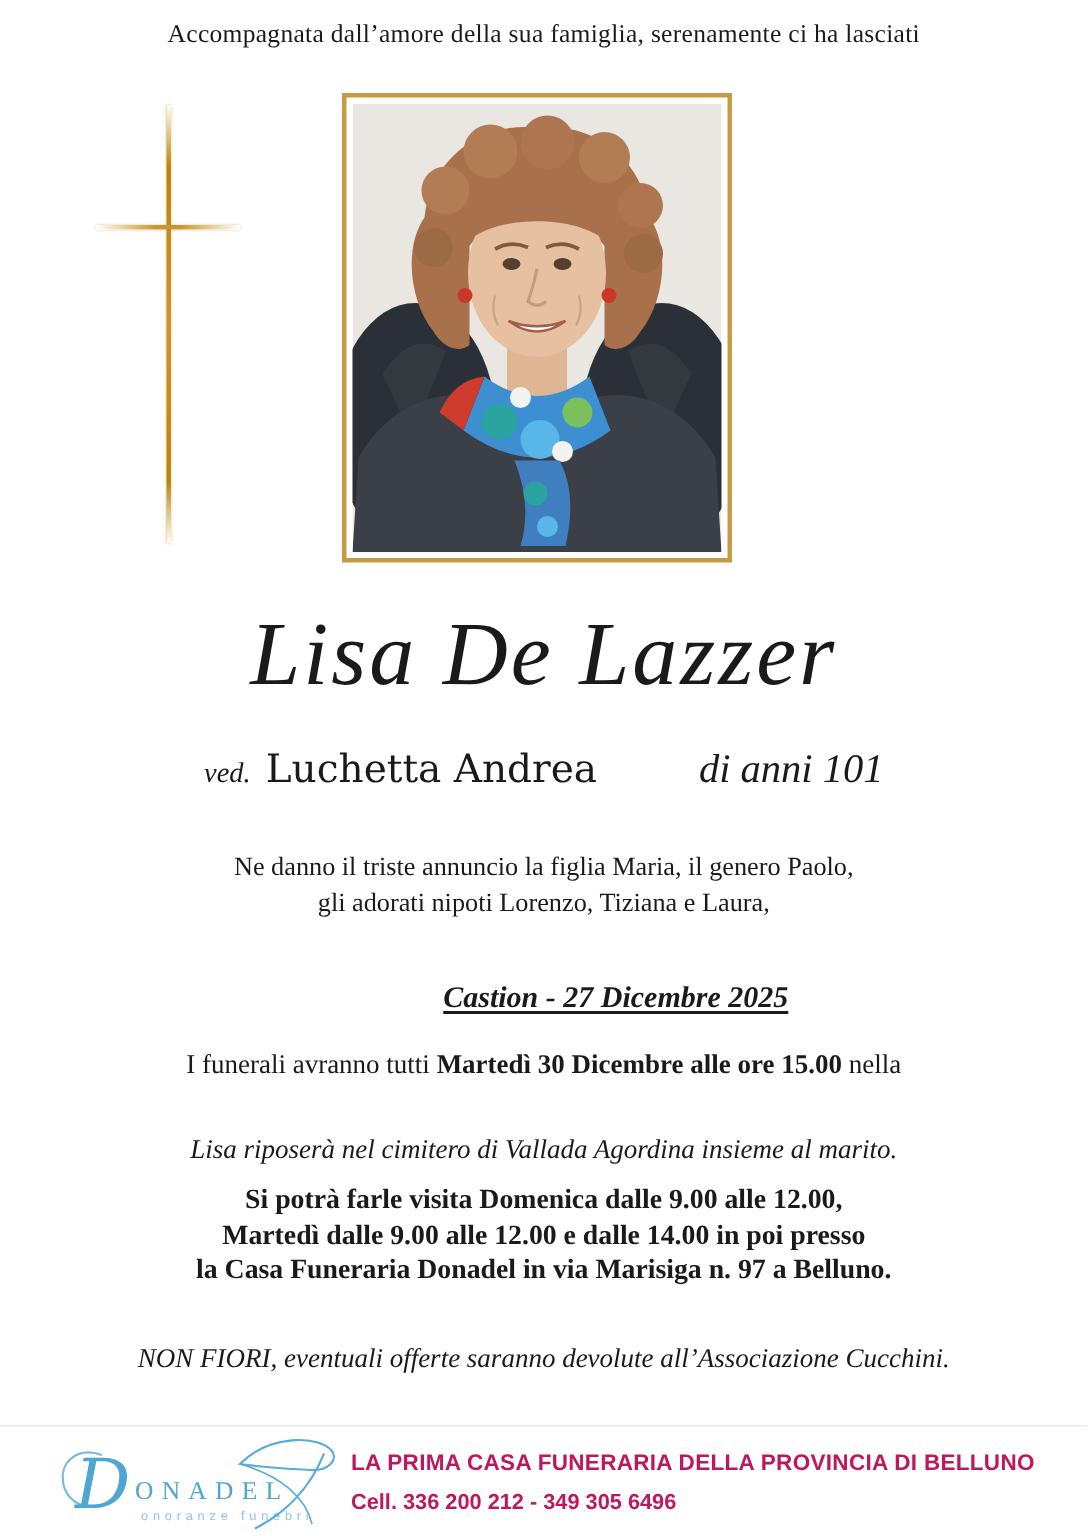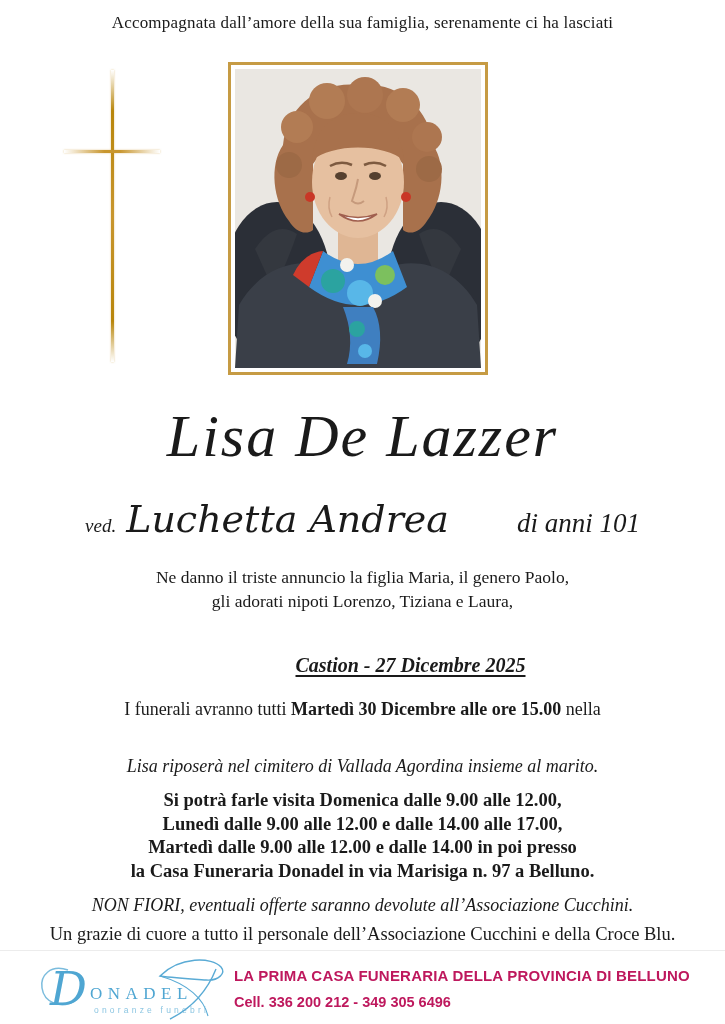--- a/index.html
+++ b/index.html
@@ -32,21 +32,21 @@
   }
   .photo-frame svg { display:block; }
 
   .name {
     top:402px; margin:0; font-weight:normal;
     font-family:Liberation Serif, serif; font-style:italic;
     font-size:60px; letter-spacing:2px;
   }
   .subname { top:497px; }
   .subname .ved  { font-style:italic; font-size:19px; }
-  .subname .widow{ font-family:"DejaVu Serif", serif; font-style:italic; font-size:38px; margin-left:6px; }
+  .subname .widow{ font-family:"DejaVu Serif", serif; font-size:26px; margin-left:6px; }
   .subname .age  { font-style:italic; font-size:27px; margin-left:64px; }
 
   .announce { top:566px; font-size:17.5px; line-height:23.5px; }
 
   .placedate {
     top:654px; font-size:20px; font-weight:bold; font-style:italic;
     text-decoration:underline; text-underline-offset:3px;padding-left:48px;
   }
 
   .funeral  { top:697px; font-size:18px; line-height:24px; }
@@ -158,27 +158,25 @@
   <div class="centered funeral">
     <span>I funerali avranno tutti</span>
     <b>Martedì 30 Dicembre alle ore 15.00</b>
     <span>nella</span><br>
   </div>
 
   <div class="centered resting">Lisa riposerà nel cimitero di Vallada Agordina insieme al marito.</div>
 
   <div class="centered visits">
     <div>Si potrà farle visita Domenica dalle 9.00 alle 12.00,</div>
-    <div>Lunedì dalle 9.00 alle 12.00 e dalle 14.00 alle 17.00,</div>
     <div>Martedì dalle 9.00 alle 12.00 e dalle 14.00 in poi presso</div>
     <div>la Casa Funeraria Donadel in via Marisiga n. 97 a Belluno.</div>
   </div>
 
   <div class="centered noflowers">NON FIORI, eventuali offerte saranno devolute all’Associazione Cucchini.</div>
-  <div class="centered thanks">Un grazie di cuore a tutto il personale dell’Associazione Cucchini e della Croce Blu.</div>
 
   <div class="footer">
     <svg class="logo" viewBox="0 0 200 68">
       <path d="M34,16 C16,10 6,22 8,34 C10,49 28,56 42,46" stroke="#7bbcdd" fill="none" stroke-width="1.5"></path>
       <text x="16" y="51" font-size="46" font-family="DejaVu Serif, serif" font-style="italic" fill="#4fa6d2">D</text>
       <text x="56" y="45" font-size="17" letter-spacing="5.5" font-family="Liberation Serif, serif" fill="#4fa6d2">ONADEL</text>
       <text x="60" y="59" font-size="8.5" letter-spacing="3.2" font-family="Liberation Sans, sans-serif" fill="#8cc6e2">onoranze funebri</text>
       <path d="M126,22 C146,2 178,3 187,13 C192,19 185,27 172,26 C157,25 140,24 126,22 Z" fill="none" stroke="#5aabd5" stroke-width="1.4"></path>
       <path d="M182,15 C172,40 154,56 136,65" fill="none" stroke="#5aabd5" stroke-width="1.4"></path>
       <path d="M126,22 C154,30 170,45 174,62" fill="none" stroke="#5aabd5" stroke-width="1.1"></path>

